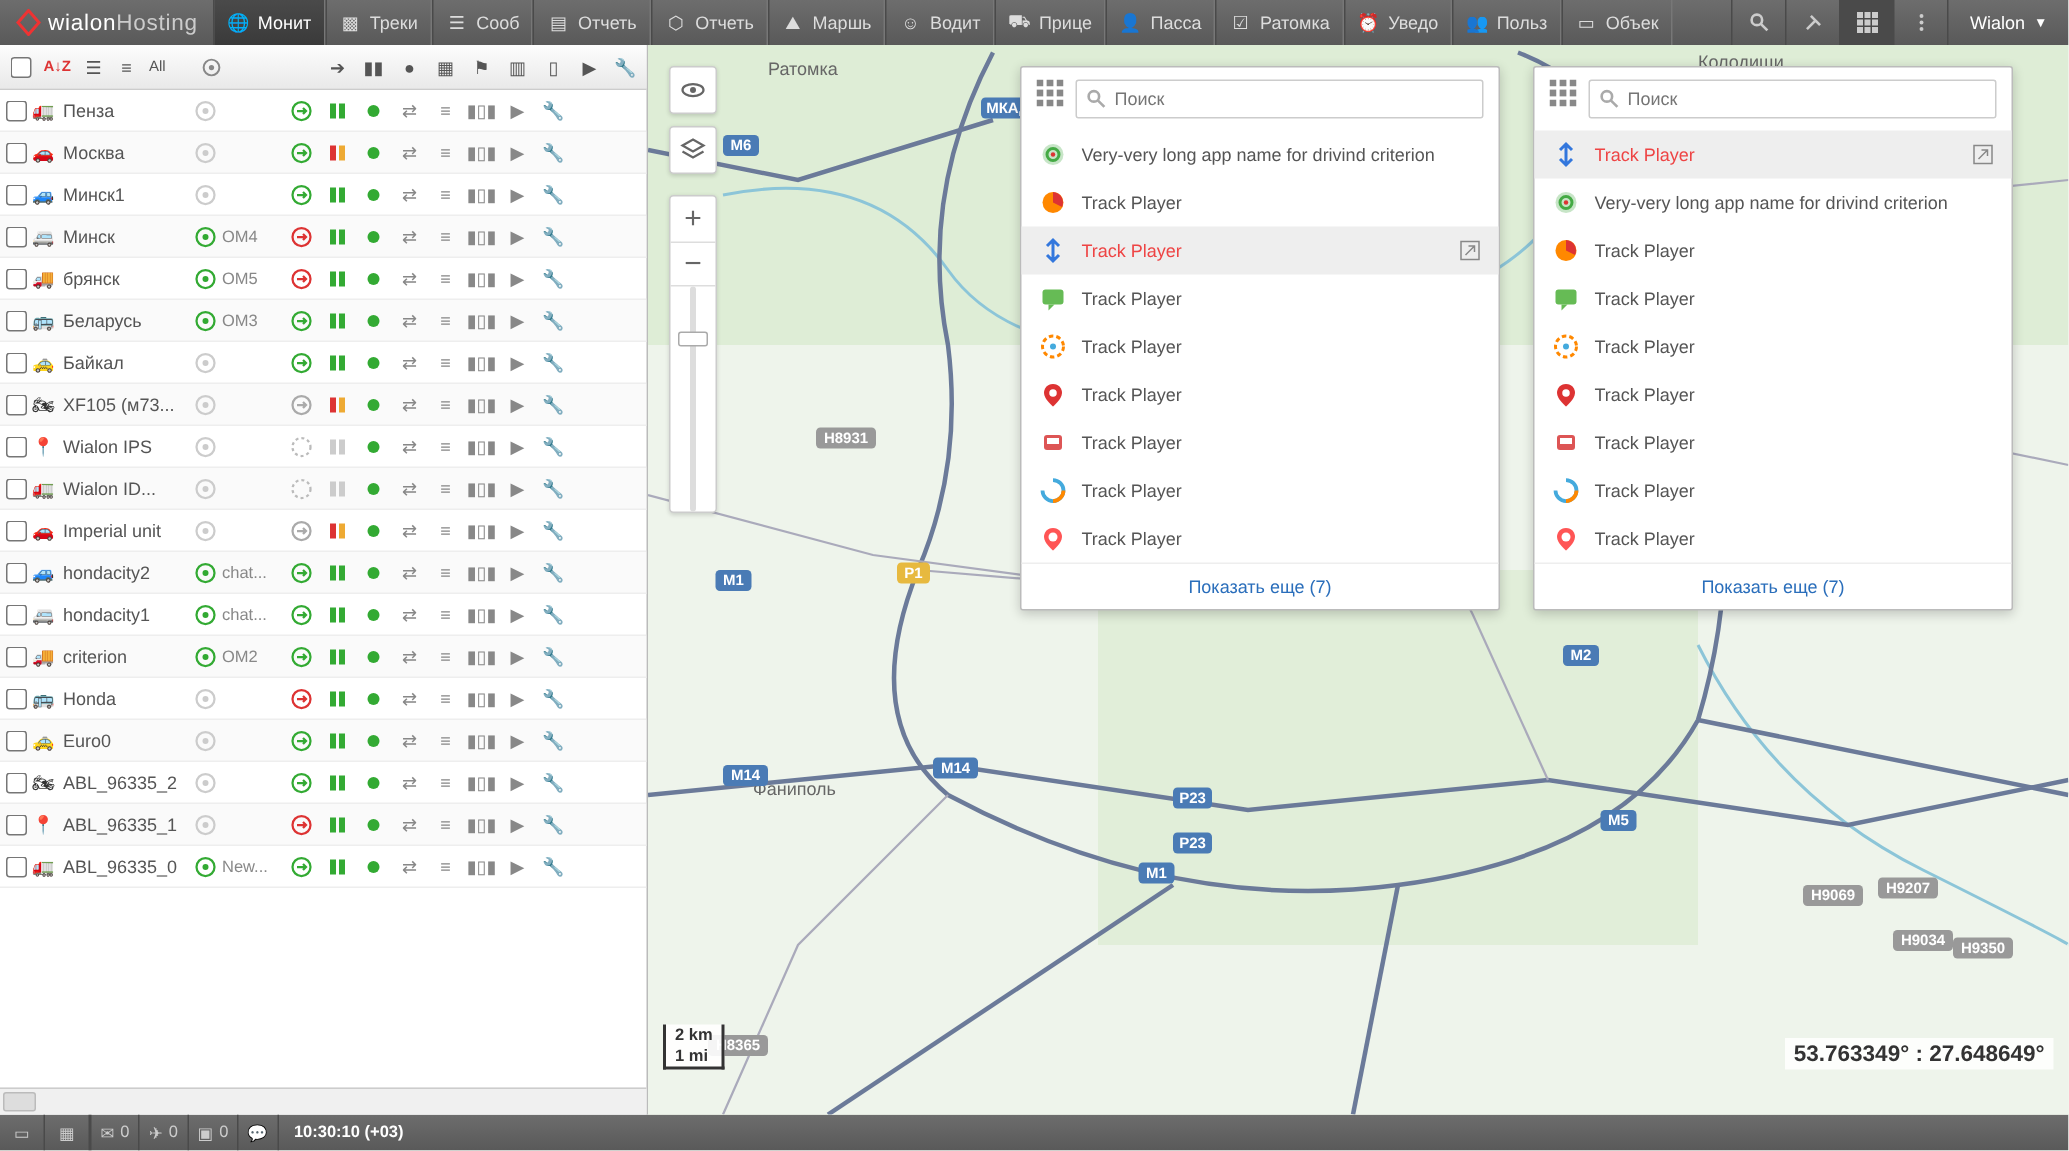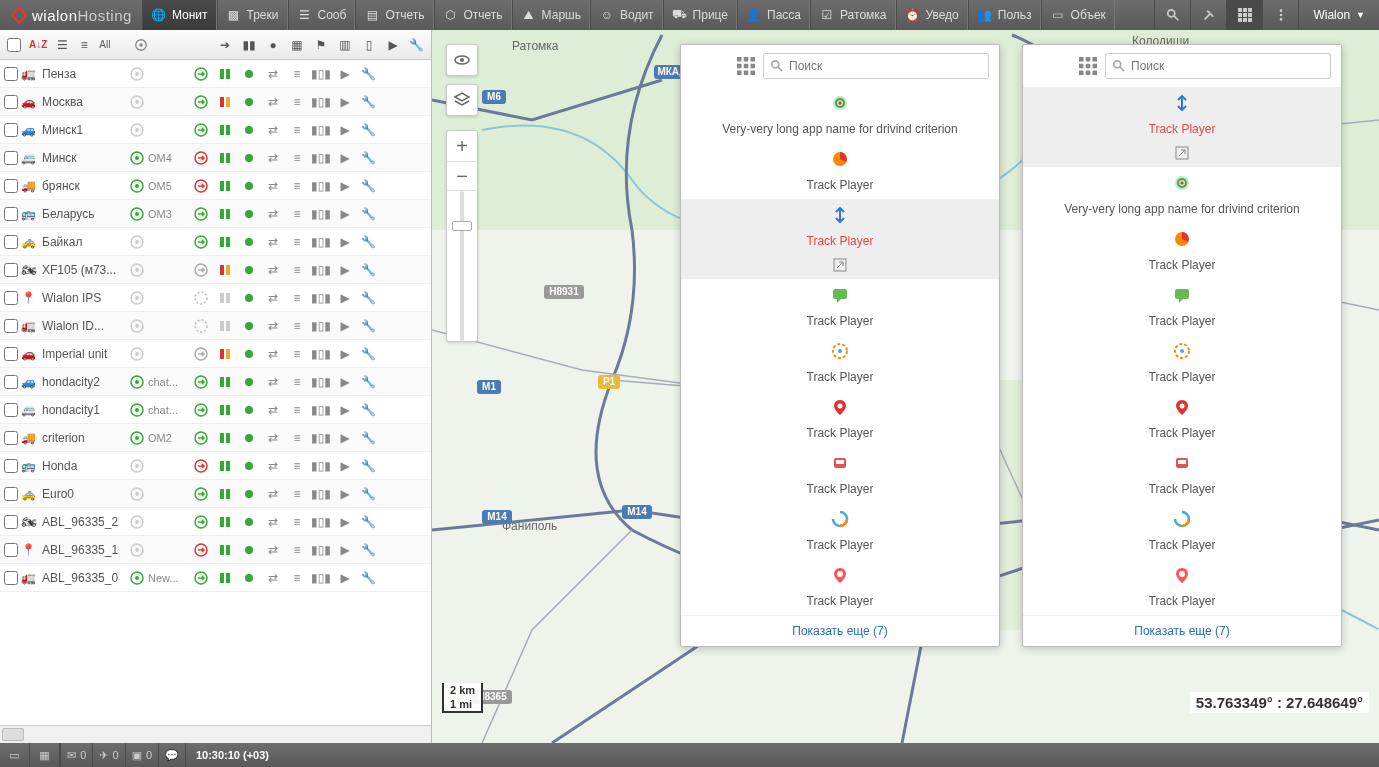--- a/index.html
+++ b/index.html
@@ -53,25 +53,25 @@
 .map-zoom-bar::before{content:'';width:4px;background:#ddd;height:100%;border-radius:2px;}
 .map-zoom-handle{position:absolute;width:20px;height:10px;background:#fff;border:1px solid #aaa;border-radius:2px;top:30px;}
 
 .scale-box { position:absolute; left:10px; bottom:30px; background:rgba(255,255,255,0.9); border:2px solid #333; border-top:none; padding:0 6px; font-size:11px; font-weight:bold; line-height:14px;}
 .coords { position:absolute; right:10px; bottom:30px; background:rgba(255,255,255,0.85); padding:2px 6px; font-size:15px; font-weight:bold; }
 
 
 .app-panel { position:absolute; top:14px; width:320px; background:#fff; border:1px solid #bbb; border-radius:2px; box-shadow:0 2px 8px rgba(0,0,0,0.2); }
 .app-panel.left-p { left:248px; }
 .app-panel.right-p { left:590px; }
-.panel-head { display:flex; align-items:center; padding:8px 10px; gap:8px;margin-left:46px; }
+.panel-head { display:flex; padding:8px 10px; gap:8px; }
 .grid-ic { width:18px; height:18px; cursor:pointer; }
 .search-box { flex:1; display:flex; align-items:center; border:1px solid #ccc; border-radius:2px; height:26px; padding:0 6px; gap:5px;}
 .search-box input { border:none; outline:none; flex:1; font-size:12px; }
-.app-item { display:flex; align-items:center; padding:7px 12px; gap:10px; cursor:pointer; position:relative;flex-direction:column;}
+.app-item { display:flex; align-items:center; padding:7px 12px; gap:10px; cursor:pointer; position:relative;}
 .app-item.sel { background:#eee; }
 .app-item.sel .app-label { color:#e44; }
 .app-item .app-ic { width:18px; height:18px; display:flex; align-items:center; justify-content:center;}
 .app-label { flex:1; overflow:hidden; text-overflow:ellipsis; white-space:nowrap; color:#555;}
 .app-open { width:14px; height:14px; }
 .show-more { text-align:center; padding:8px; color:#2a6ebb; cursor:pointer; font-size:12px; border-top:1px solid #eee;}
 
 
 .bottom { height:24px; background:linear-gradient(#6d6d6d,#595959); display:flex; align-items:center; color:#ccc; font-size:11px; }
 .btm-left { display:flex; height:100%; }

